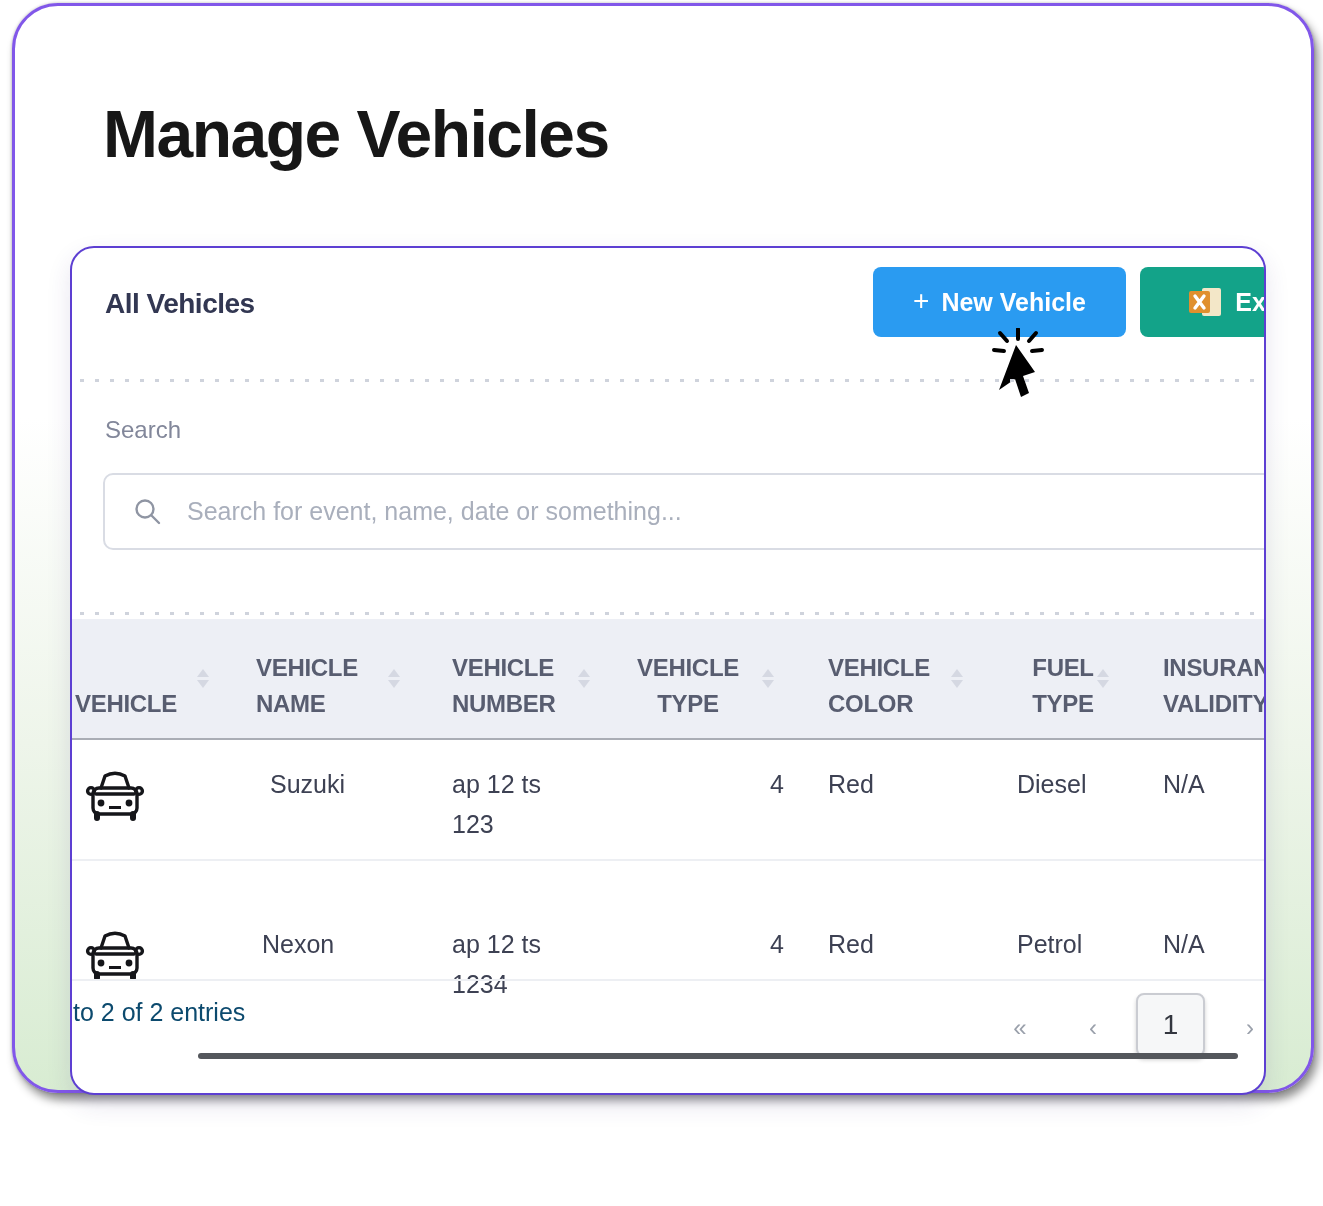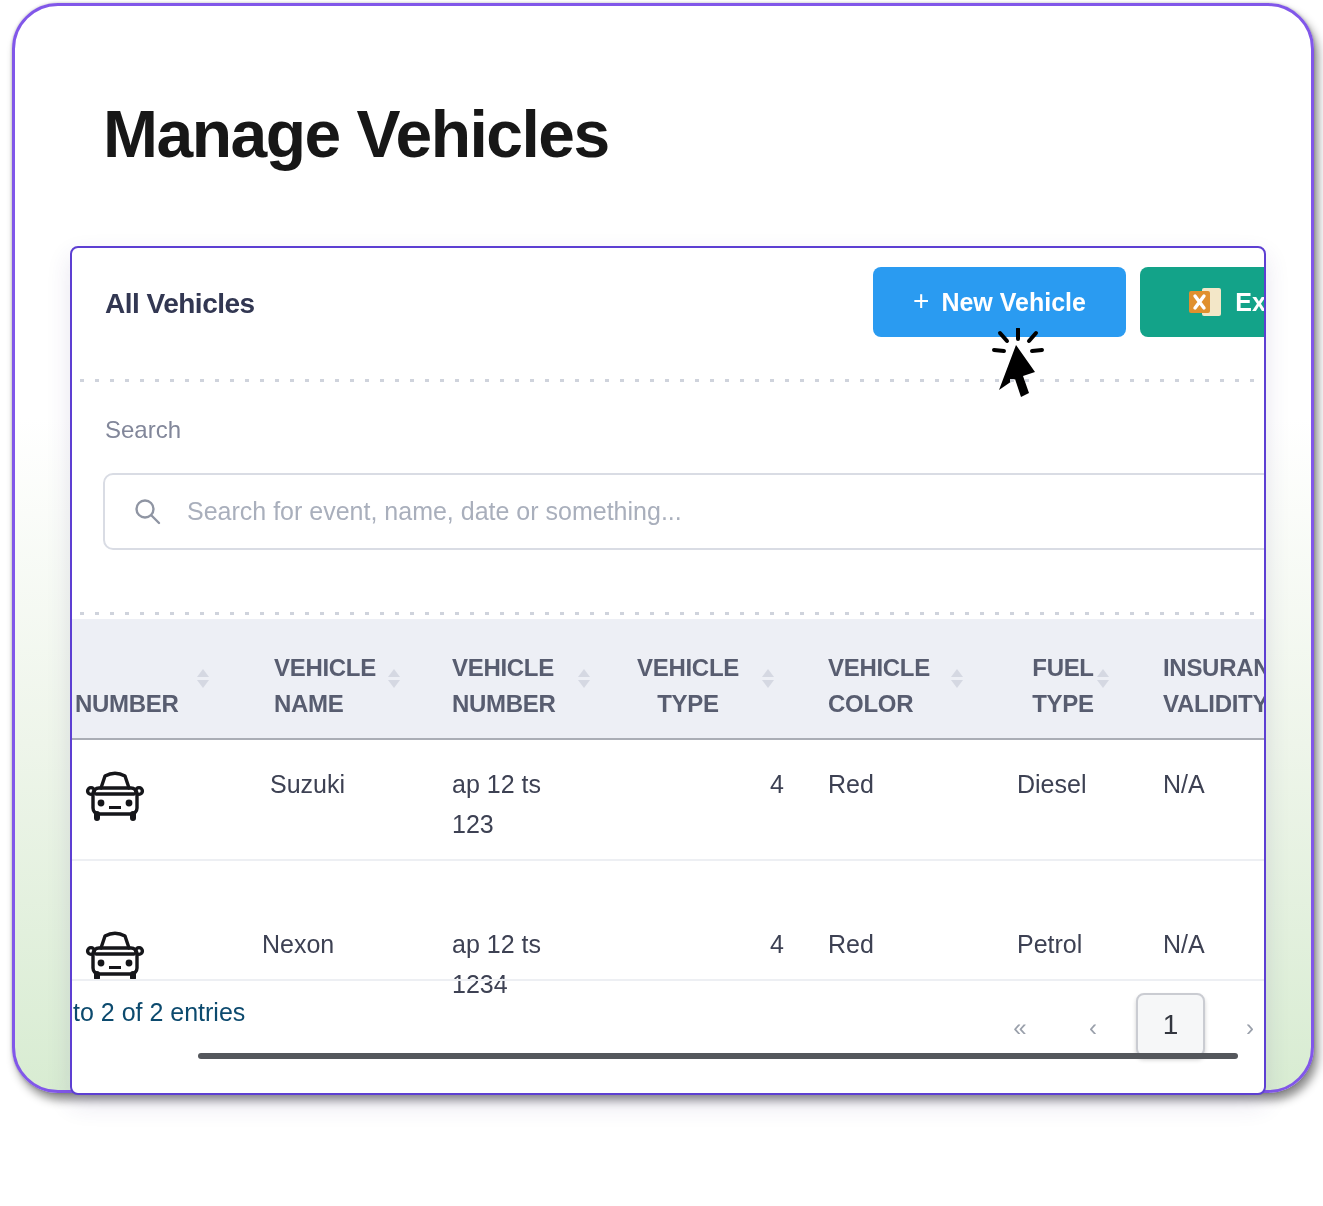--- a/index.html
+++ b/index.html
@@ -13,21 +13,21 @@
     box-shadow:4px 7px 10px rgba(0,0,0,0.45), 0 0 3px rgba(0,0,0,0.25);
   }
 
   .page-title {
     position:absolute; left:88px; top:90px;
     font-size:66px; font-weight:800; letter-spacing:-1.5px; color:#171717;
   }
 
   .card {
     position:absolute; left:55px; top:240px; width:1196px; height:849px;
-    background:#ffffff; border:2px solid #5d3fd2; border-radius:8px;
+    background:#ffffff; border:2px solid #5d3fd2; border-radius:24px;
     overflow:hidden; box-shadow:0 10px 24px rgba(60,40,120,0.12);
   }
 
   .card-title { position:absolute; left:33px; top:40px; font-size:28px; font-weight:700; letter-spacing:-0.5px; color:#323752; }
 
   .btn { position:absolute; top:19px; height:70px; border:none; border-radius:8px;
          display:flex; align-items:center; justify-content:center; gap:12px;
          font-family:"Liberation Sans", sans-serif; font-size:25px; font-weight:700; color:#ffffff; cursor:pointer; }
   .btn-new { left:801px; width:253px; background:#2a9bf1; }
   .btn-new .plus { font-size:28px; font-weight:400; position:relative; top:-1px; }
@@ -123,22 +123,22 @@
         <input type="text" placeholder="Search for event, name, date or something..." style="">
         <svg width="30" height="30" viewBox="0 0 30 30">
           <circle cx="12" cy="12" r="8.5" fill="none" stroke="#8f95a3" stroke-width="2.4"></circle>
           <line x1="18.5" y1="18.5" x2="26" y2="26" stroke="#8f95a3" stroke-width="2.4" stroke-linecap="round"></line>
         </svg>
       </div>
 
       <div class="dash dash-2"></div>
 
       <div class="thead">
-        <div class="th" style="left:3px;   width:122px;">NUMBER</div>
-        <div class="th" style="left:202px; width:126px;">VEHICLE NAME</div>
+        <div class="th" style="left:3px;   width:122px;">VEHICLE</div>
+        <div class="th" style="left:184px; width:126px;">VEHICLE NAME</div>
         <div class="th" style="left:380px; width:126px;">VEHICLE NUMBER</div>
         <div class="th r" style="left:555px; width:122px;">VEHICLE TYPE</div>
         <div class="th" style="left:756px; width:126px;margin-top:12px;">VEHICLE COLOR</div>
         <div class="th" style="left:945px; width:92px;text-align:center;">FUEL TYPE</div>
         <div class="th" style="left:1091px; width:180px;">INSURANCE VALIDITY</div>
 
         <span class="sort" style="left:125px;">
             <i class="up"></i>
             <i class="dn"></i>
           </span>

